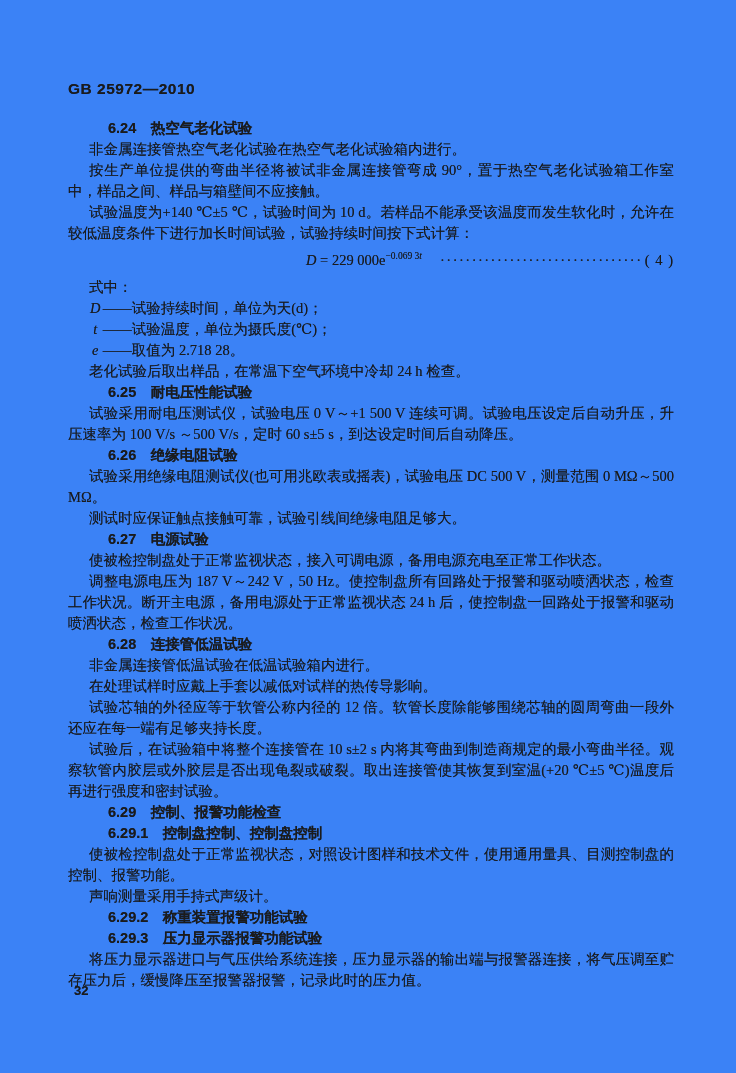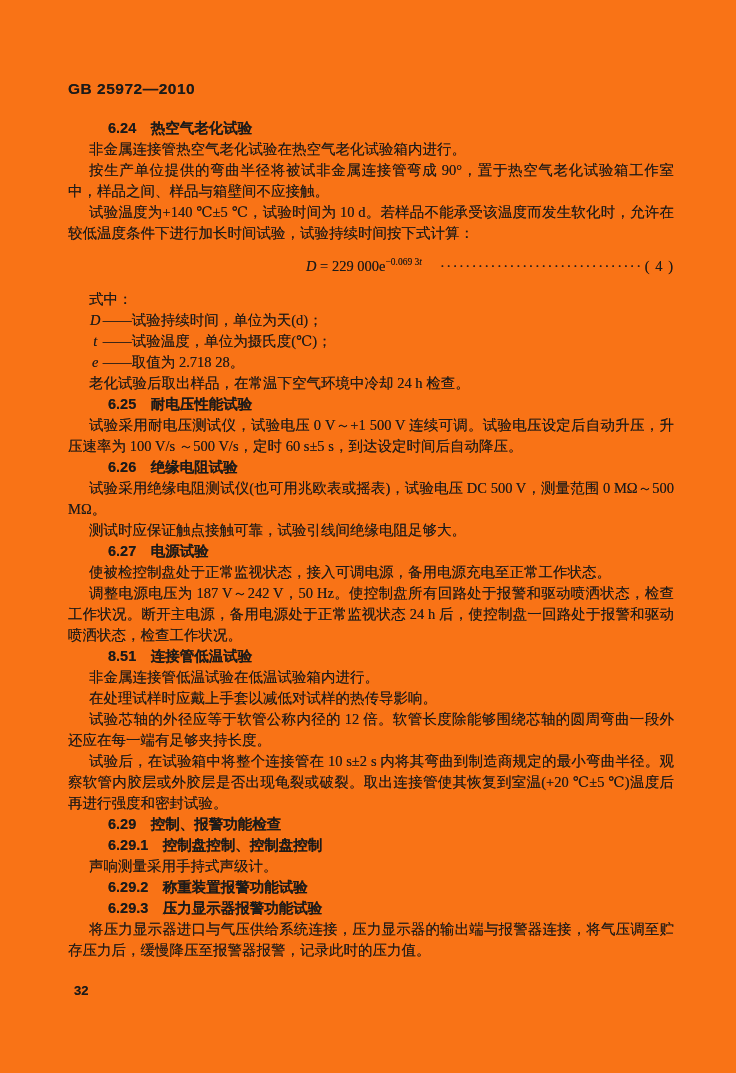--- a/index.html
+++ b/index.html
@@ -2,21 +2,21 @@
 <html><head>
 <meta charset="utf-8">
 <style>
   * { margin: 0; padding: 0; box-sizing: border-box; }
   html, body { background: #e8e8e6; }
   .page {
     position: relative;
     width: 736px;
     height: 1073px;
     margin: 0 auto;
-    background: #f97316;
+    background: #3b82f6;
     color: #1b1b1b;
     font-family: "Liberation Serif", "DejaVu Serif", serif;
     font-size: 14.5px;
     line-height: 21px;
     overflow: hidden;
     text-shadow: 0 0 0.3px rgba(0,0,0,0.55);
   }
   .doc-header {
     position: absolute;
     top: 78px; left: 68px;
@@ -44,21 +44,21 @@
     font-style: italic;
     display: inline-block;
     min-width: 1.05em;
     text-align: center;
     text-indent: 0;
   }
   .equation {
     display: flex;
     align-items: baseline;
     line-height: 21px;
-    margin: 12px 0;
+    margin: 6px 0;
     white-space: nowrap;
   }
   .eq-formula { margin-left: 238px; }
   .eqvar { font-style: italic; }
   .eq-formula sup {
     font-size: 9.5px;
     vertical-align: super;
     line-height: 0;
   }
   .eq-dots {
@@ -107,28 +107,29 @@
     <p class="para">试验采用耐电压测试仪，试验电压 0 V～+1 500 V 连续可调。试验电压设定后自动升压，升压速率为 100 V/s ～500 V/s，定时 60 s±5 s，到达设定时间后自动降压。</p>
 
     <h3 class="sec-h">6.26　绝缘电阻试验</h3>
     <p class="para">试验采用绝缘电阻测试仪(也可用兆欧表或摇表)，试验电压 DC 500 V，测量范围 0 MΩ～500 MΩ。</p>
     <p class="para">测试时应保证触点接触可靠，试验引线间绝缘电阻足够大。</p>
 
     <h3 class="sec-h">6.27　电源试验</h3>
     <p class="para">使被检控制盘处于正常监视状态，接入可调电源，备用电源充电至正常工作状态。</p>
     <p class="para">调整电源电压为 187 V～242 V，50 Hz。使控制盘所有回路处于报警和驱动喷洒状态，检查工作状况。断开主电源，备用电源处于正常监视状态 24 h 后，使控制盘一回路处于报警和驱动喷洒状态，检查工作状况。</p>
 
-    <h3 class="sec-h">8.51　连接管低温试验</h3>
+    <h3 class="sec-h">6.28　连接管低温试验</h3>
     <p class="para">非金属连接管低温试验在低温试验箱内进行。</p>
     <p class="para">在处理试样时应戴上手套以减低对试样的热传导影响。</p>
     <p class="para">试验芯轴的外径应等于软管公称内径的 12 倍。软管长度除能够围绕芯轴的圆周弯曲一段外还应在每一端有足够夹持长度。</p>
     <p class="para">试验后，在试验箱中将整个连接管在 10 s±2 s 内将其弯曲到制造商规定的最小弯曲半径。观察软管内胶层或外胶层是否出现龟裂或破裂。取出连接管使其恢复到室温(+20 ℃±5 ℃)温度后再进行强度和密封试验。</p>
 
     <h3 class="sec-h">6.29　控制、报警功能检查</h3>
     <h3 class="sec-h">6.29.1　控制盘控制、控制盘控制</h3>
+    <p class="para">使被检控制盘处于正常监视状态，对照设计图样和技术文件，使用通用量具、目测控制盘的控制、报警功能。</p>
     <p class="para">声响测量采用手持式声级计。</p>
 
     <h3 class="sec-h">6.29.2　称重装置报警功能试验</h3>
 
     <h3 class="sec-h">6.29.3　压力显示器报警功能试验</h3>
     <p class="para">将压力显示器进口与气压供给系统连接，压力显示器的输出端与报警器连接，将气压调至贮存压力后，缓慢降压至报警器报警，记录此时的压力值。</p>
 
   </div>
 
   <div class="page-footer">32</div>

